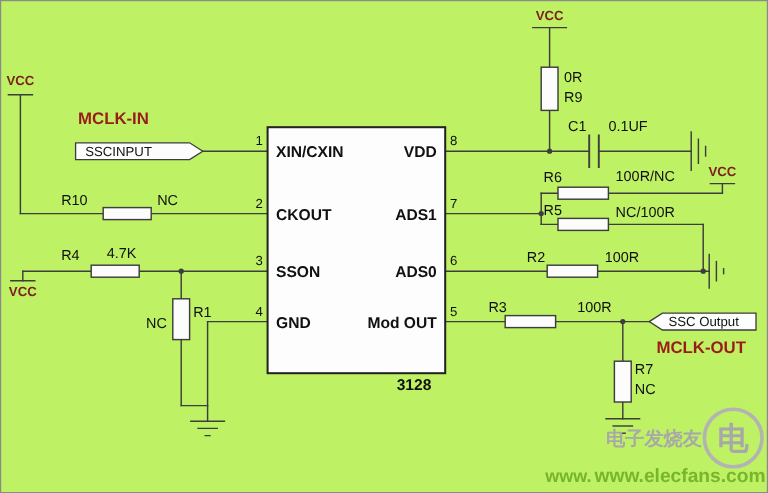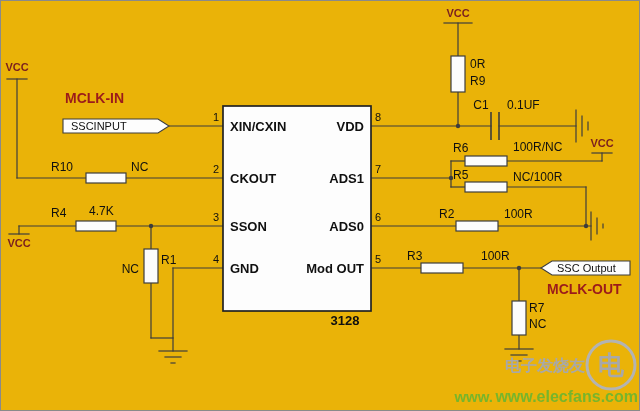--- a/index.html
+++ b/index.html
@@ -1,18 +1,18 @@
 <!DOCTYPE html>
 <html><head>
 <meta charset="utf-8">
 <style>
   html,body{margin:0;padding:0;background:#e9e9e9;}
   .canvas{
     width:640px;height:411px;box-sizing:border-box;
-    background:#eab308;border:1px solid #8a8a8a;
+    background:#bef264;border:1px solid #8a8a8a;
     font-family:"Liberation Sans", sans-serif;
     position:relative;overflow:hidden;
   }
   svg{display:block;}
   .wire{stroke:#3d3d3d;stroke-width:1.2;fill:none;stroke-linecap:square;}
   .comp{fill:#fcfcfc;stroke:#3d3d3d;stroke-width:1.2;}
   .plate{stroke:#3d3d3d;stroke-width:1.6;}
   .chipbox{fill:#fdfdfd;stroke:#232323;stroke-width:1.7;}
   .flag{fill:#fdfdfd;stroke:#3d3d3d;stroke-width:1.1;}
   .dot{fill:#3d3d3d;}

